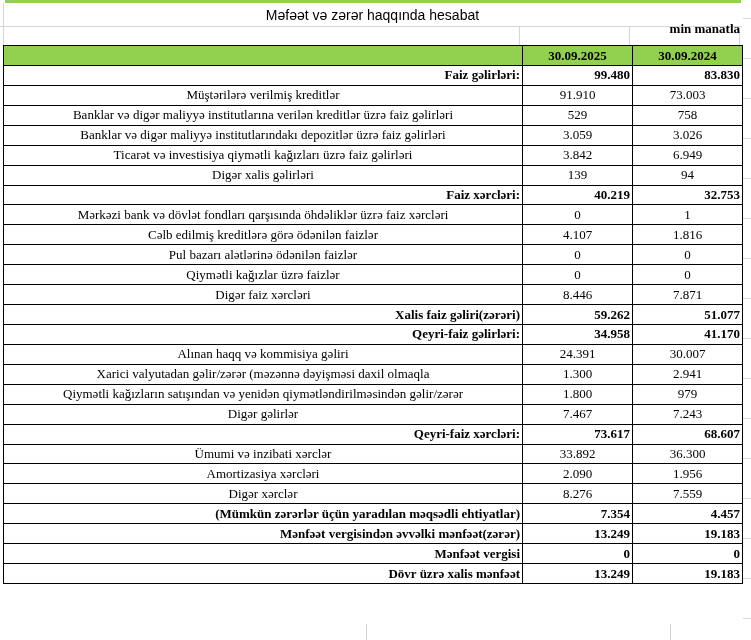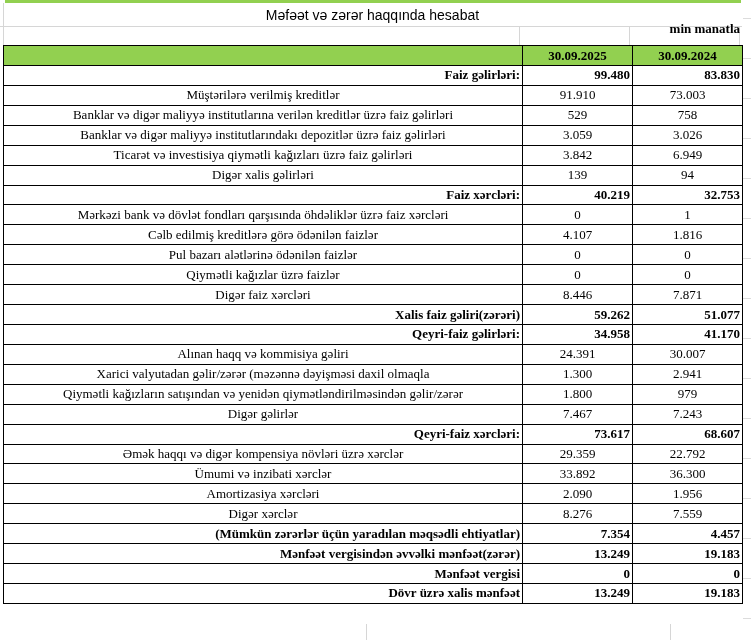--- a/index.html
+++ b/index.html
@@ -196,25 +196,20 @@
         <td>Digər gəlirlər</td>
         <td>7.467</td>
         <td>7.243</td>
       </tr>
       <tr class="bold">
         <td>Qeyri-faiz xərcləri:</td>
         <td>73.617</td>
         <td>68.607</td>
       </tr>
       <tr>
-        <td>Əmək haqqı və digər kompensiya növləri üzrə xərclər</td>
-        <td>29.359</td>
-        <td>22.792</td>
-      </tr>
-      <tr>
         <td>Ümumi və inzibati xərclər</td>
         <td>33.892</td>
         <td>36.300</td>
       </tr>
       <tr>
         <td>Amortizasiya xərcləri</td>
         <td>2.090</td>
         <td>1.956</td>
       </tr>
       <tr>

